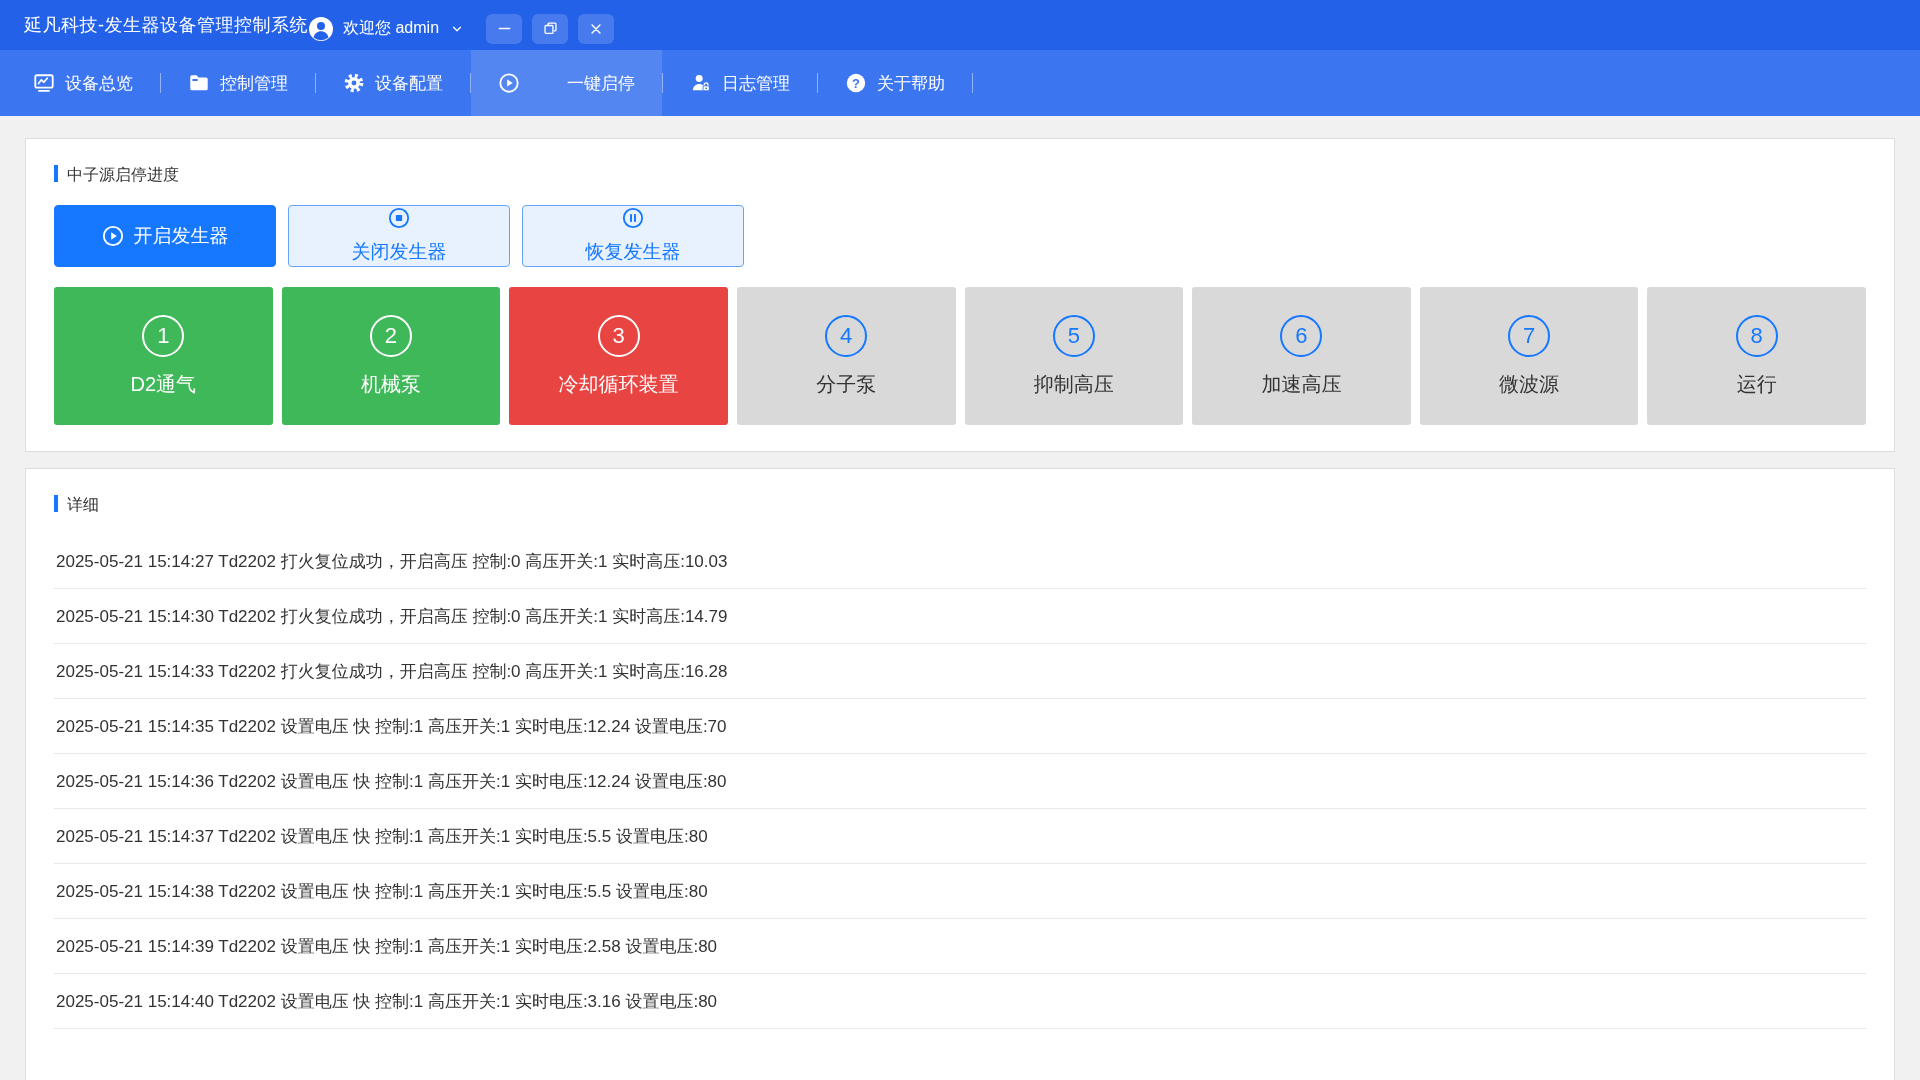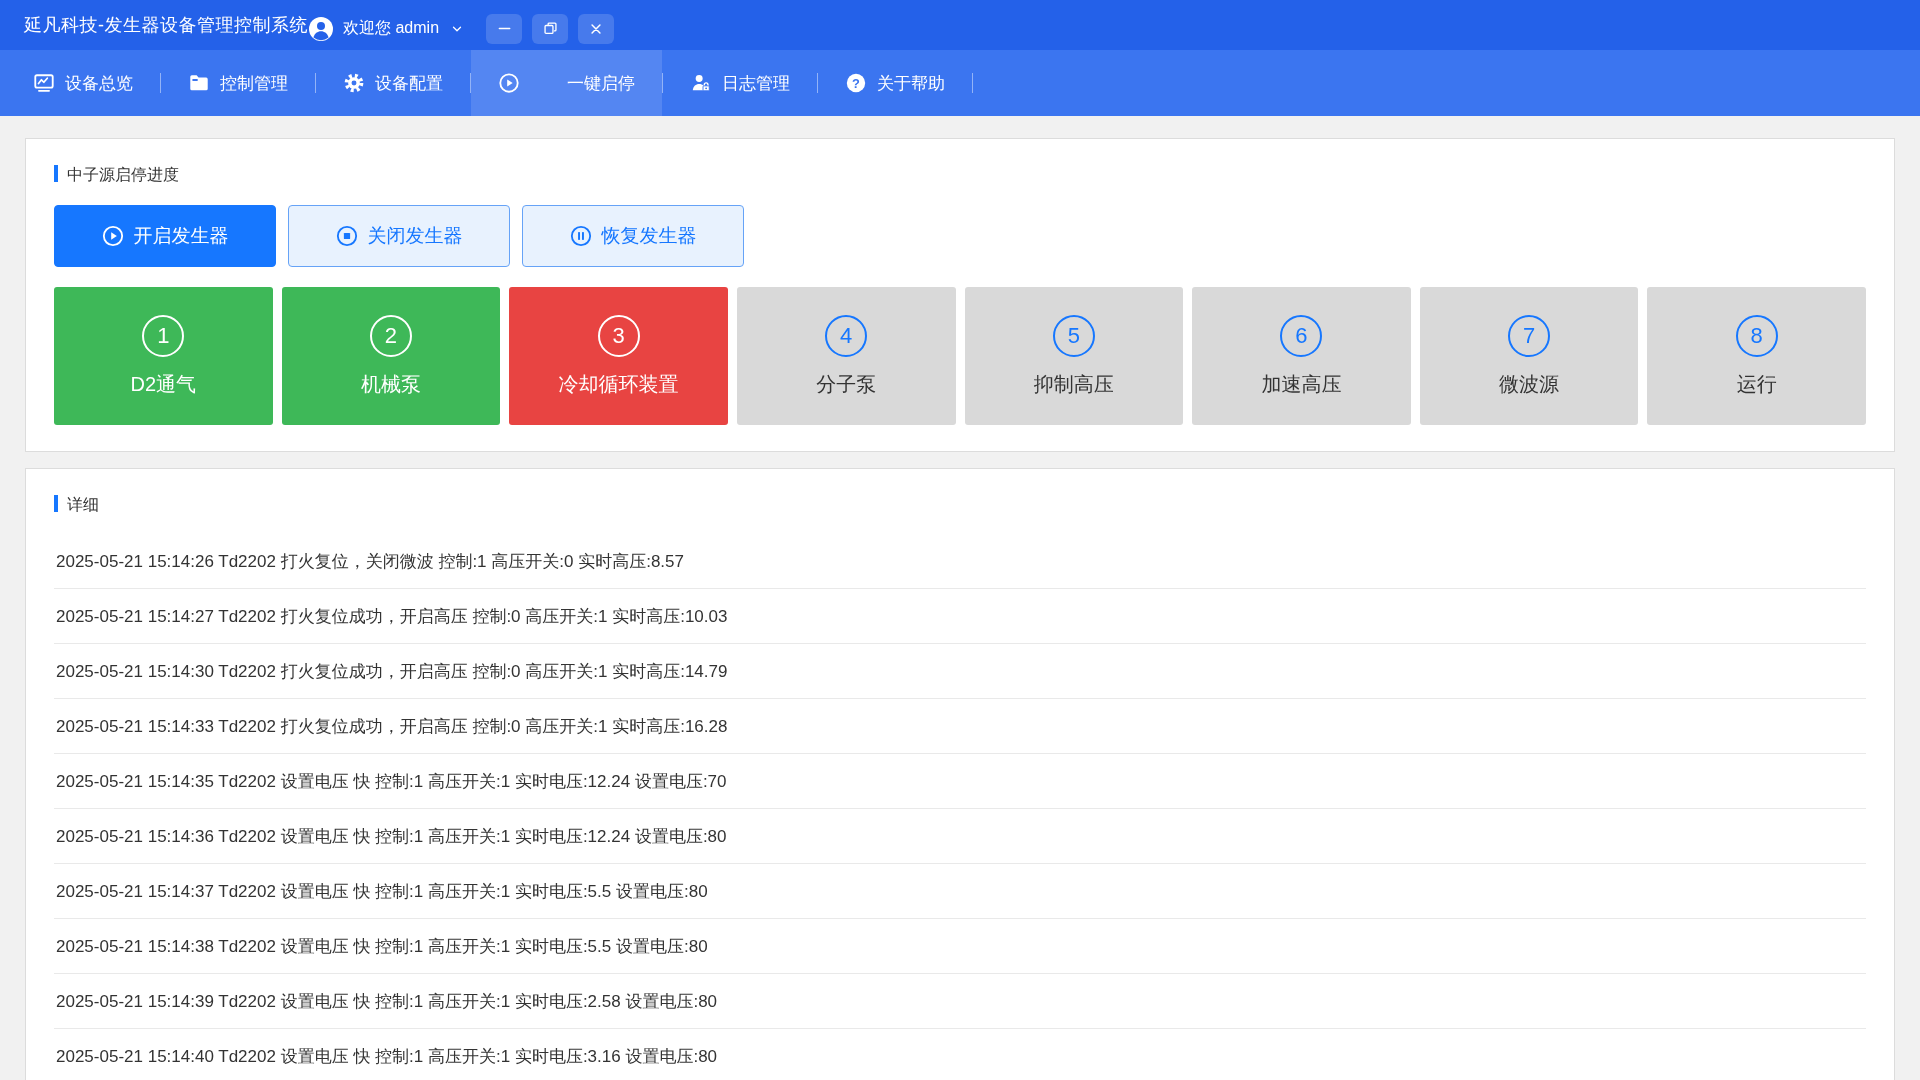--- a/index.html
+++ b/index.html
@@ -42,21 +42,21 @@
   .main{padding:22px 25px 0 25px;}
   .panel{background:#fff;border:1px solid var(--panel-border);padding:26px 28px;}
   .panel+.panel{margin-top:16px;}
   .section-head{display:flex;align-items:flex-start;gap:9px;font-size:16px;color:var(--text);}
   .accent-bar{width:4px;height:17px;background:var(--primary);display:inline-block;}
 
   
   .action-row{display:flex;gap:12px;margin-top:19px;}
   .btn{width:222px;height:62px;border-radius:4px;font-size:19px;display:flex;align-items:center;justify-content:center;gap:10px;cursor:pointer;font-family:inherit;}
   .btn-primary{background:var(--primary);border:1px solid var(--primary);color:#fff;}
-  .btn-outline{background:var(--outline-bg);border:1px solid var(--outline-border);color:var(--primary);}
+  .btn-outline{background:var(--outline-bg);border:1px solid var(--outline-border);color:var(--primary);flex-direction:column;}
   .btn svg{flex:none;}
 
   
   .steps{display:flex;gap:9px;margin-top:20px;}
   .step{flex:1;height:138px;border-radius:3px;display:flex;flex-direction:column;align-items:center;justify-content:center;gap:14px;}
   .step-num{width:42px;height:42px;border-radius:50%;border:2px solid;display:flex;align-items:center;justify-content:center;font-size:22px;}
   .step-label{font-size:20px;}
   .step--success{background:var(--success);}
   .step--error{background:var(--error);}
   .step--success .step-num,.step--error .step-num{border-color:#fff;color:#fff;}
@@ -253,21 +253,20 @@
       </div>
     </div>
   </section>
 
   <section class="panel panel-log">
     <div class="section-head">
       <span class="accent-bar"></span>
       <span>详细</span>
     </div>
     <div class="log-list">
-      <div class="log-row">2025-05-21 15:14:26 Td2202 打火复位，关闭微波 控制:1 高压开关:0 实时高压:8.57</div>
       <div class="log-row">2025-05-21 15:14:27 Td2202 打火复位成功，开启高压 控制:0 高压开关:1 实时高压:10.03</div>
       <div class="log-row">2025-05-21 15:14:30 Td2202 打火复位成功，开启高压 控制:0 高压开关:1 实时高压:14.79</div>
       <div class="log-row">2025-05-21 15:14:33 Td2202 打火复位成功，开启高压 控制:0 高压开关:1 实时高压:16.28</div>
       <div class="log-row">2025-05-21 15:14:35 Td2202 设置电压 快 控制:1 高压开关:1 实时电压:12.24 设置电压:70</div>
       <div class="log-row">2025-05-21 15:14:36 Td2202 设置电压 快 控制:1 高压开关:1 实时电压:12.24 设置电压:80</div>
       <div class="log-row">2025-05-21 15:14:37 Td2202 设置电压 快 控制:1 高压开关:1 实时电压:5.5 设置电压:80</div>
       <div class="log-row">2025-05-21 15:14:38 Td2202 设置电压 快 控制:1 高压开关:1 实时电压:5.5 设置电压:80</div>
       <div class="log-row">2025-05-21 15:14:39 Td2202 设置电压 快 控制:1 高压开关:1 实时电压:2.58 设置电压:80</div>
       <div class="log-row">2025-05-21 15:14:40 Td2202 设置电压 快 控制:1 高压开关:1 实时电压:3.16 设置电压:80</div>
     </div>

